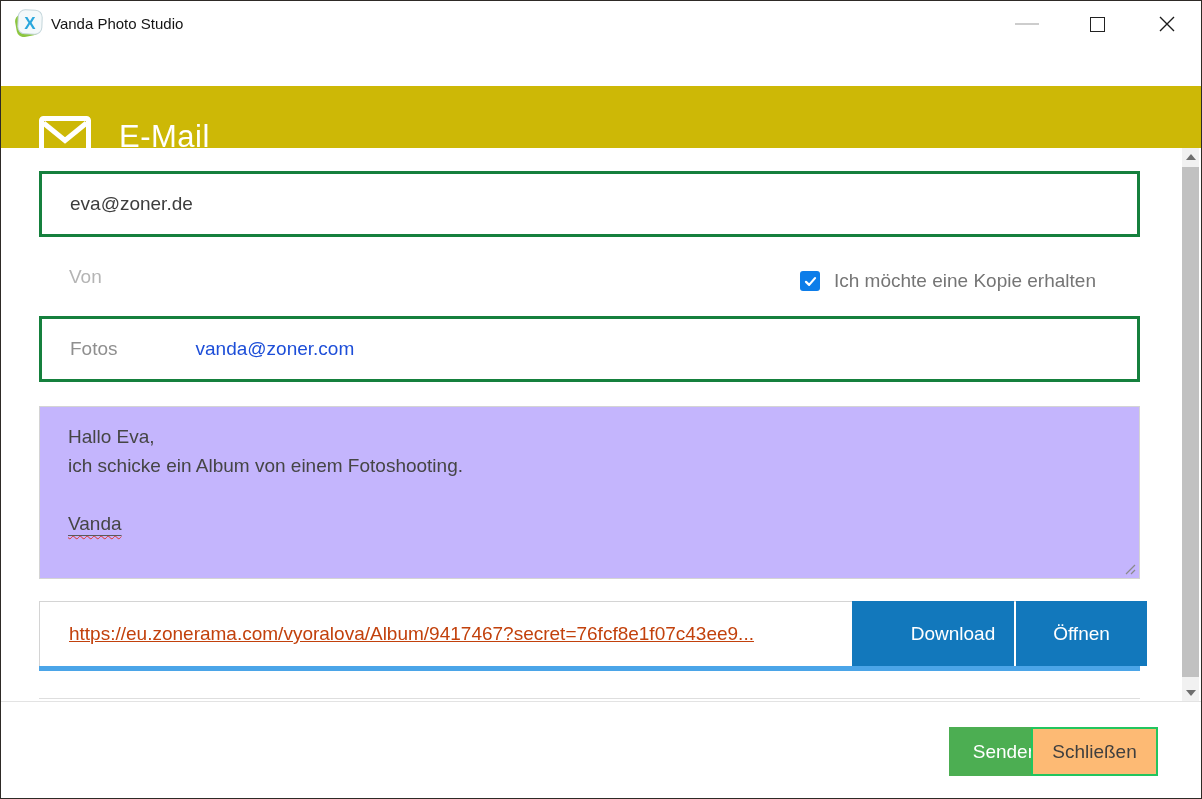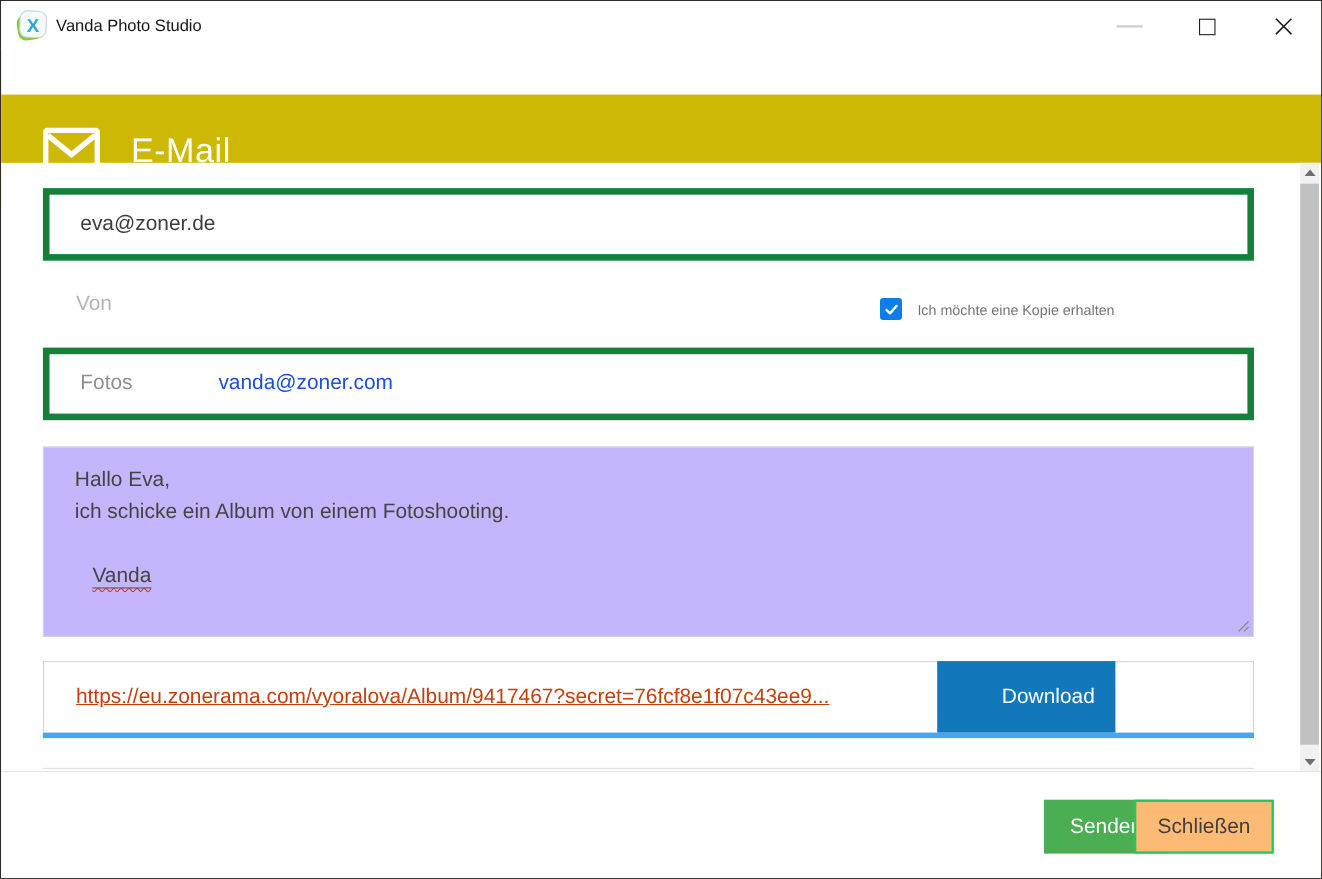--- a/index.html
+++ b/index.html
@@ -24,42 +24,42 @@
   
   .header { position:absolute; left:0; top:45px; width:100%; height:102px; background:var(--header-yellow,#cdb806);margin-top:40px; }
   .header-icon { position:absolute; left:38px; top:30px; }
   .header-title { position:absolute; left:118px; top:29px; height:44px; line-height:44px; font-size:31px; font-weight:300; color:#fff; letter-spacing:.5px; }
 
   
   .content { position:absolute; left:0; top:147px; width:100%; height:553px; background:#fff; }
 
   .text-field {
     position:absolute; left:38px; width:1101px; height:66px;
-    border:6px solid #15803d; background:#fff; font-size:19px; color:#3d3d3d;
+    border:3px solid #15803d; background:#fff; font-size:19px; color:#3d3d3d;
     padding:0 28px; outline:none; font-family:inherit;
   }
   .field-from { top:23px; }
   .field-to { top:168px; display:flex; align-items:center; gap:30px; }
   .field-to .inner-label { color:#8f8f8f; }
   .field-to .inner-value { color:#1d4ed8;margin-left:48px; }
 
   .von-label { position:absolute; left:68px; top:118px; font-size:19px; color:#b4b4b4; }
 
   .copy-row { position:absolute; left:799px; top:122px; height:22px; display:flex; align-items:center; gap:14px; }
   .checkbox { width:20px; height:20px; border-radius:3px; background:#c9c9c9; flex:0 0 auto; display:flex; align-items:center; justify-content:center; }
   .checkbox.checked { background:var(--checkbox-blue,#0d7de9); }
-  .copy-label { font-size:13px; color:#757575; white-space:nowrap; }
+  .copy-label { font-size:19px; color:#757575; white-space:nowrap; }
 
   .message-area {
     position:absolute; left:38px; top:258px; width:1101px; height:173px;
     border:1px solid #d4d4d4; background:#c4b5fd; padding:15px 28px;
     font-size:19px; line-height:29px; color:#454545; overflow:hidden;
   }
   .msg-line { min-height:29px; white-space:pre-wrap; }
-  .spellwrap { text-decoration:underline wavy var(--spellcheck-red,#e0342b); text-decoration-thickness:1px; text-underline-offset:5px;margin-left:16px; }
+  .spellwrap { text-decoration:underline wavy var(--spellcheck-red,#e0342b); text-decoration-thickness:1px; text-underline-offset:5px; }
   .spellwrap .signed { text-decoration:underline solid #5a5a5a; text-decoration-thickness:1px; }
   .resize-grip { position:absolute; right:3px; bottom:3px; }
 
   .link-row { position:absolute; left:38px; top:453px; width:1108px; height:70px; }
   .link-field {
     position:absolute; left:0; top:0; width:1101px; height:65px;
     border:1px solid #d4d4d4; border-bottom:none; background:#fff;
   }
   .link-bar { position:absolute; left:0; top:65px; width:1101px; height:5px; background:var(--link-bar-blue,#4ba5e8); }
   .album-link {
@@ -160,20 +160,21 @@
       <svg class="resize-grip" width="12" height="12">
         <path d="M2 11 L11 2 M7 11 L11 7" stroke="#8a8a8a" stroke-width="1.2"></path>
       </svg>
     </div>
 
     <div class="link-row">
       <div class="link-field"></div>
       <div class="link-bar"></div>
       <a class="album-link" href="#">https://eu.zonerama.com/vyoralova/Album/9417467?secret=76fcf8e1f07c43ee9...</a>
       <button class="blue-btn btn-download">Download</button>
+      <button class="blue-btn btn-open">Öffnen</button>
     </div>
 
     <div class="partial-field-edge"></div>
   </div>
 
   <div class="scrollbar">
     <div class="sb-btn sb-up">
         <div class="tri-up"></div>
       </div>
     <div class="sb-thumb"></div>

